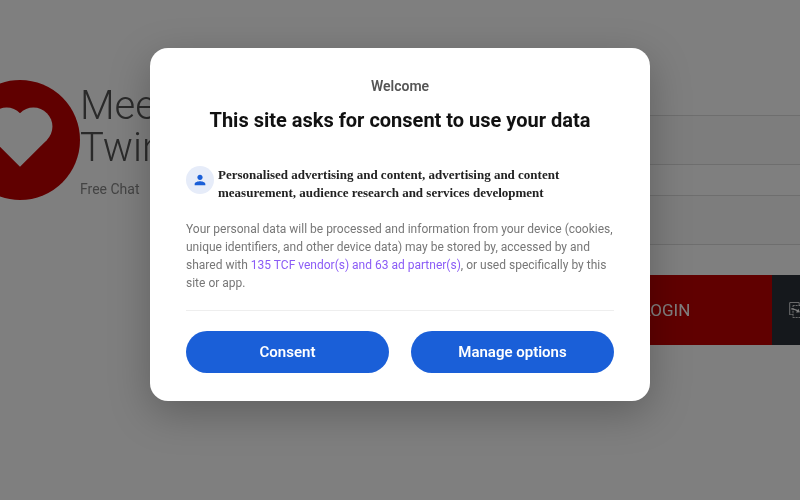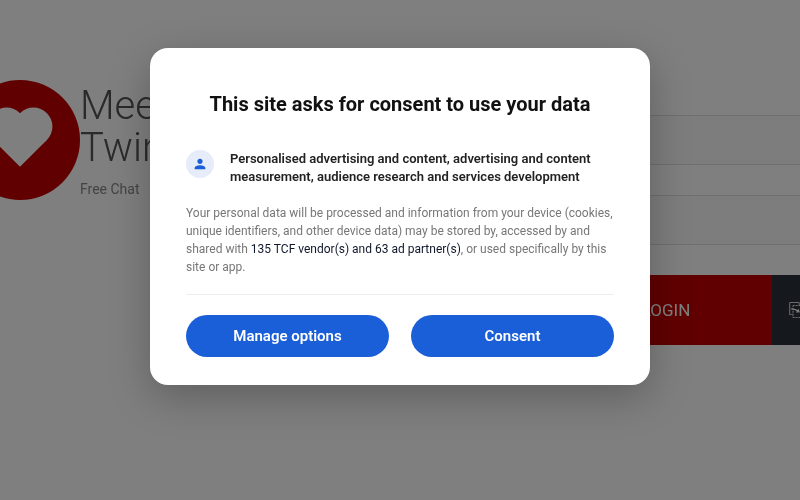--- a/index.html
+++ b/index.html
@@ -18,28 +18,28 @@
   .input { width:100%; height:50px; border:1px solid #ddd; background:#fafafa; padding:0 16px; font-size:15px; color:#555; margin-bottom:30px; }
   .input::placeholder { color:#888; }
   .btnrow { display:flex; height:70px; }
   .btn-login { flex:1; background:#c00000; color:#fff; font-size:17px; display:flex; align-items:center; justify-content:center; }
   .btn-aux { width:48px; background:#2b3138; color:#fff; display:flex; align-items:center; justify-content:center; font-size:18px; }
 
   .overlay { position:absolute; inset:0; background:rgba(0,0,0,0.5); }
   .modal { position:absolute; top:48px; left:50%; transform:translateX(-50%); width:500px; background:#fff; border-radius:18px; padding:30px 36px 28px 36px; box-shadow:0 12px 40px rgba(0,0,0,0.25); }
   .m-welcome { text-align:center; font-size:14px; font-weight:600; color:#555; }
   .m-title { text-align:center; font-size:20px; font-weight:700; color:#111; margin-top:14px; margin-bottom:34px; }
-  .m-row { display:flex; align-items:flex-start; gap:16px; margin-bottom:18px; }
+  .m-row { display:flex; align-items:flex-start; gap:4px; margin-bottom:18px;font-family:Liberation Serif, serif; }
   .m-icon { flex:0 0 28px; width:28px; height:28px; border-radius:50%; background:#e6ecf9; display:flex; align-items:center; justify-content:center; }
   .m-icon svg { width:16px; height:16px; fill:#1a5fd8; }
   .m-chev { flex:0 0 28px; width:28px; height:28px; border-radius:50%; border:1px solid #ccc; display:flex; align-items:center; justify-content:center; background:#fff; }
   .m-chev svg { width:12px; height:12px; stroke:#444; fill:none; stroke-width:2; }
   .m-rowtext { font-size:13px; font-weight:600; color:#222; line-height:1.4; }
   .m-fine { font-size:12px; color:#777; line-height:1.5; margin-top:6px; }
-  .m-fine a { color:#0f172a; text-decoration:none; }
+  .m-fine a { color:#8b5cf6; text-decoration:none; }
   .m-divider { border:none; border-top:1px solid #eee; margin:18px 0 20px 0; }
   .m-btnrow { display:flex; gap:22px; }
   .m-btn { flex:1; height:42px; border-radius:21px; background:#1a5fd8; color:#fff; font-size:15px; font-weight:600; display:flex; align-items:center; justify-content:center; cursor:pointer; }
 </style>
 </head>
 <body>
 
 <div class="page">
 
   <div class="bg-header">
@@ -62,38 +62,39 @@
         <div class="btn-aux">
           <span>⎘</span>
         </div>
       </div>
     </div>
   </div>
 
   <div class="overlay"></div>
 
   <div class="modal">
+    <div class="m-welcome">Welcome</div>
     <div class="m-title">This site asks for consent to use your data</div>
 
     <div class="m-row">
       <div class="m-icon">
         <svg viewBox="0 0 24 24">
             <path d="M12 12c2.2 0 4-1.8 4-4s-1.8-4-4-4-4 1.8-4 4 1.8 4 4 4zm0 2c-2.7 0-8 1.3-8 4v2h16v-2c0-2.7-5.3-4-8-4z"></path>
           </svg>
       </div>
       <div class="m-rowtext">Personalised advertising and content, advertising and content measurement, audience research and services development</div>
     </div>
 
 
 
     <div class="m-fine">
       <span>Your personal data will be processed and information from your device (cookies, unique identifiers, and other device data) may be stored by, accessed by and shared with </span><a href="#">135 TCF vendor(s) and 63 ad partner(s)</a><span>, or used specifically by this site or app.</span>
     </div>
 
     <hr class="m-divider">
 
     <div class="m-btnrow">
+      <div class="m-btn">Consent</div>
       <div class="m-btn">Manage options</div>
-      <div class="m-btn">Consent</div>
     </div>
   </div>
 
 </div>
 
 </body></html>

